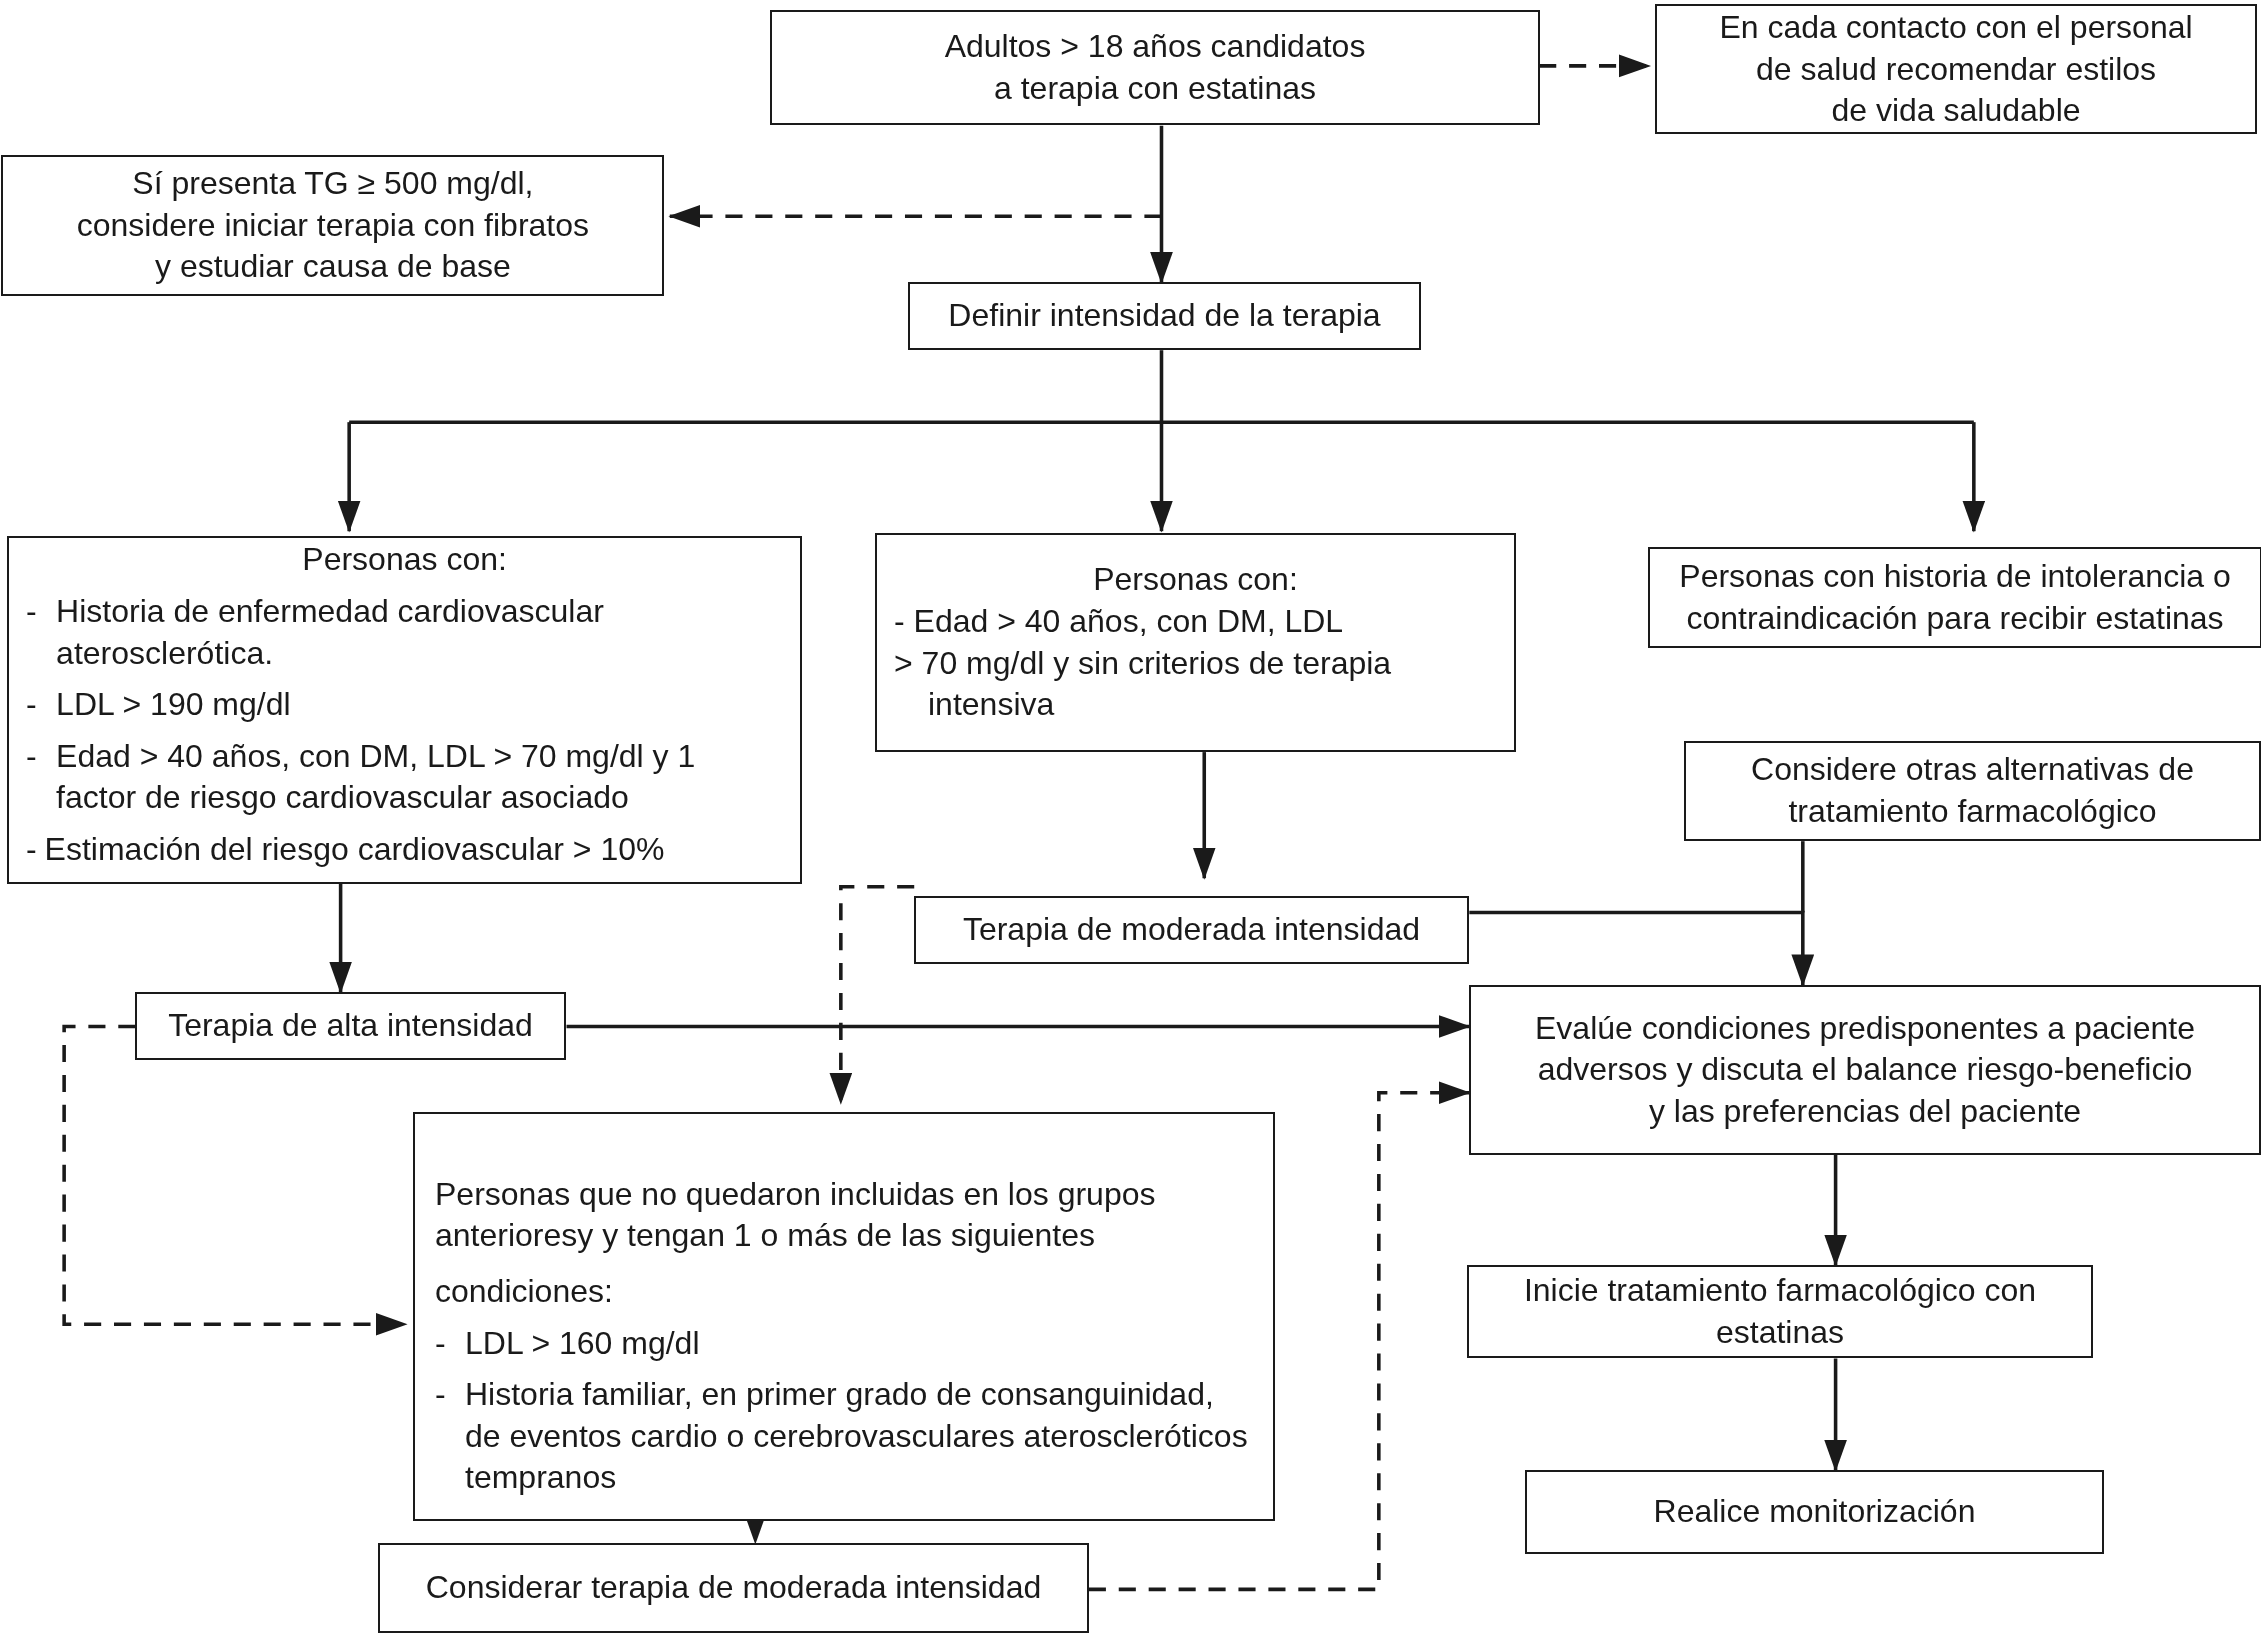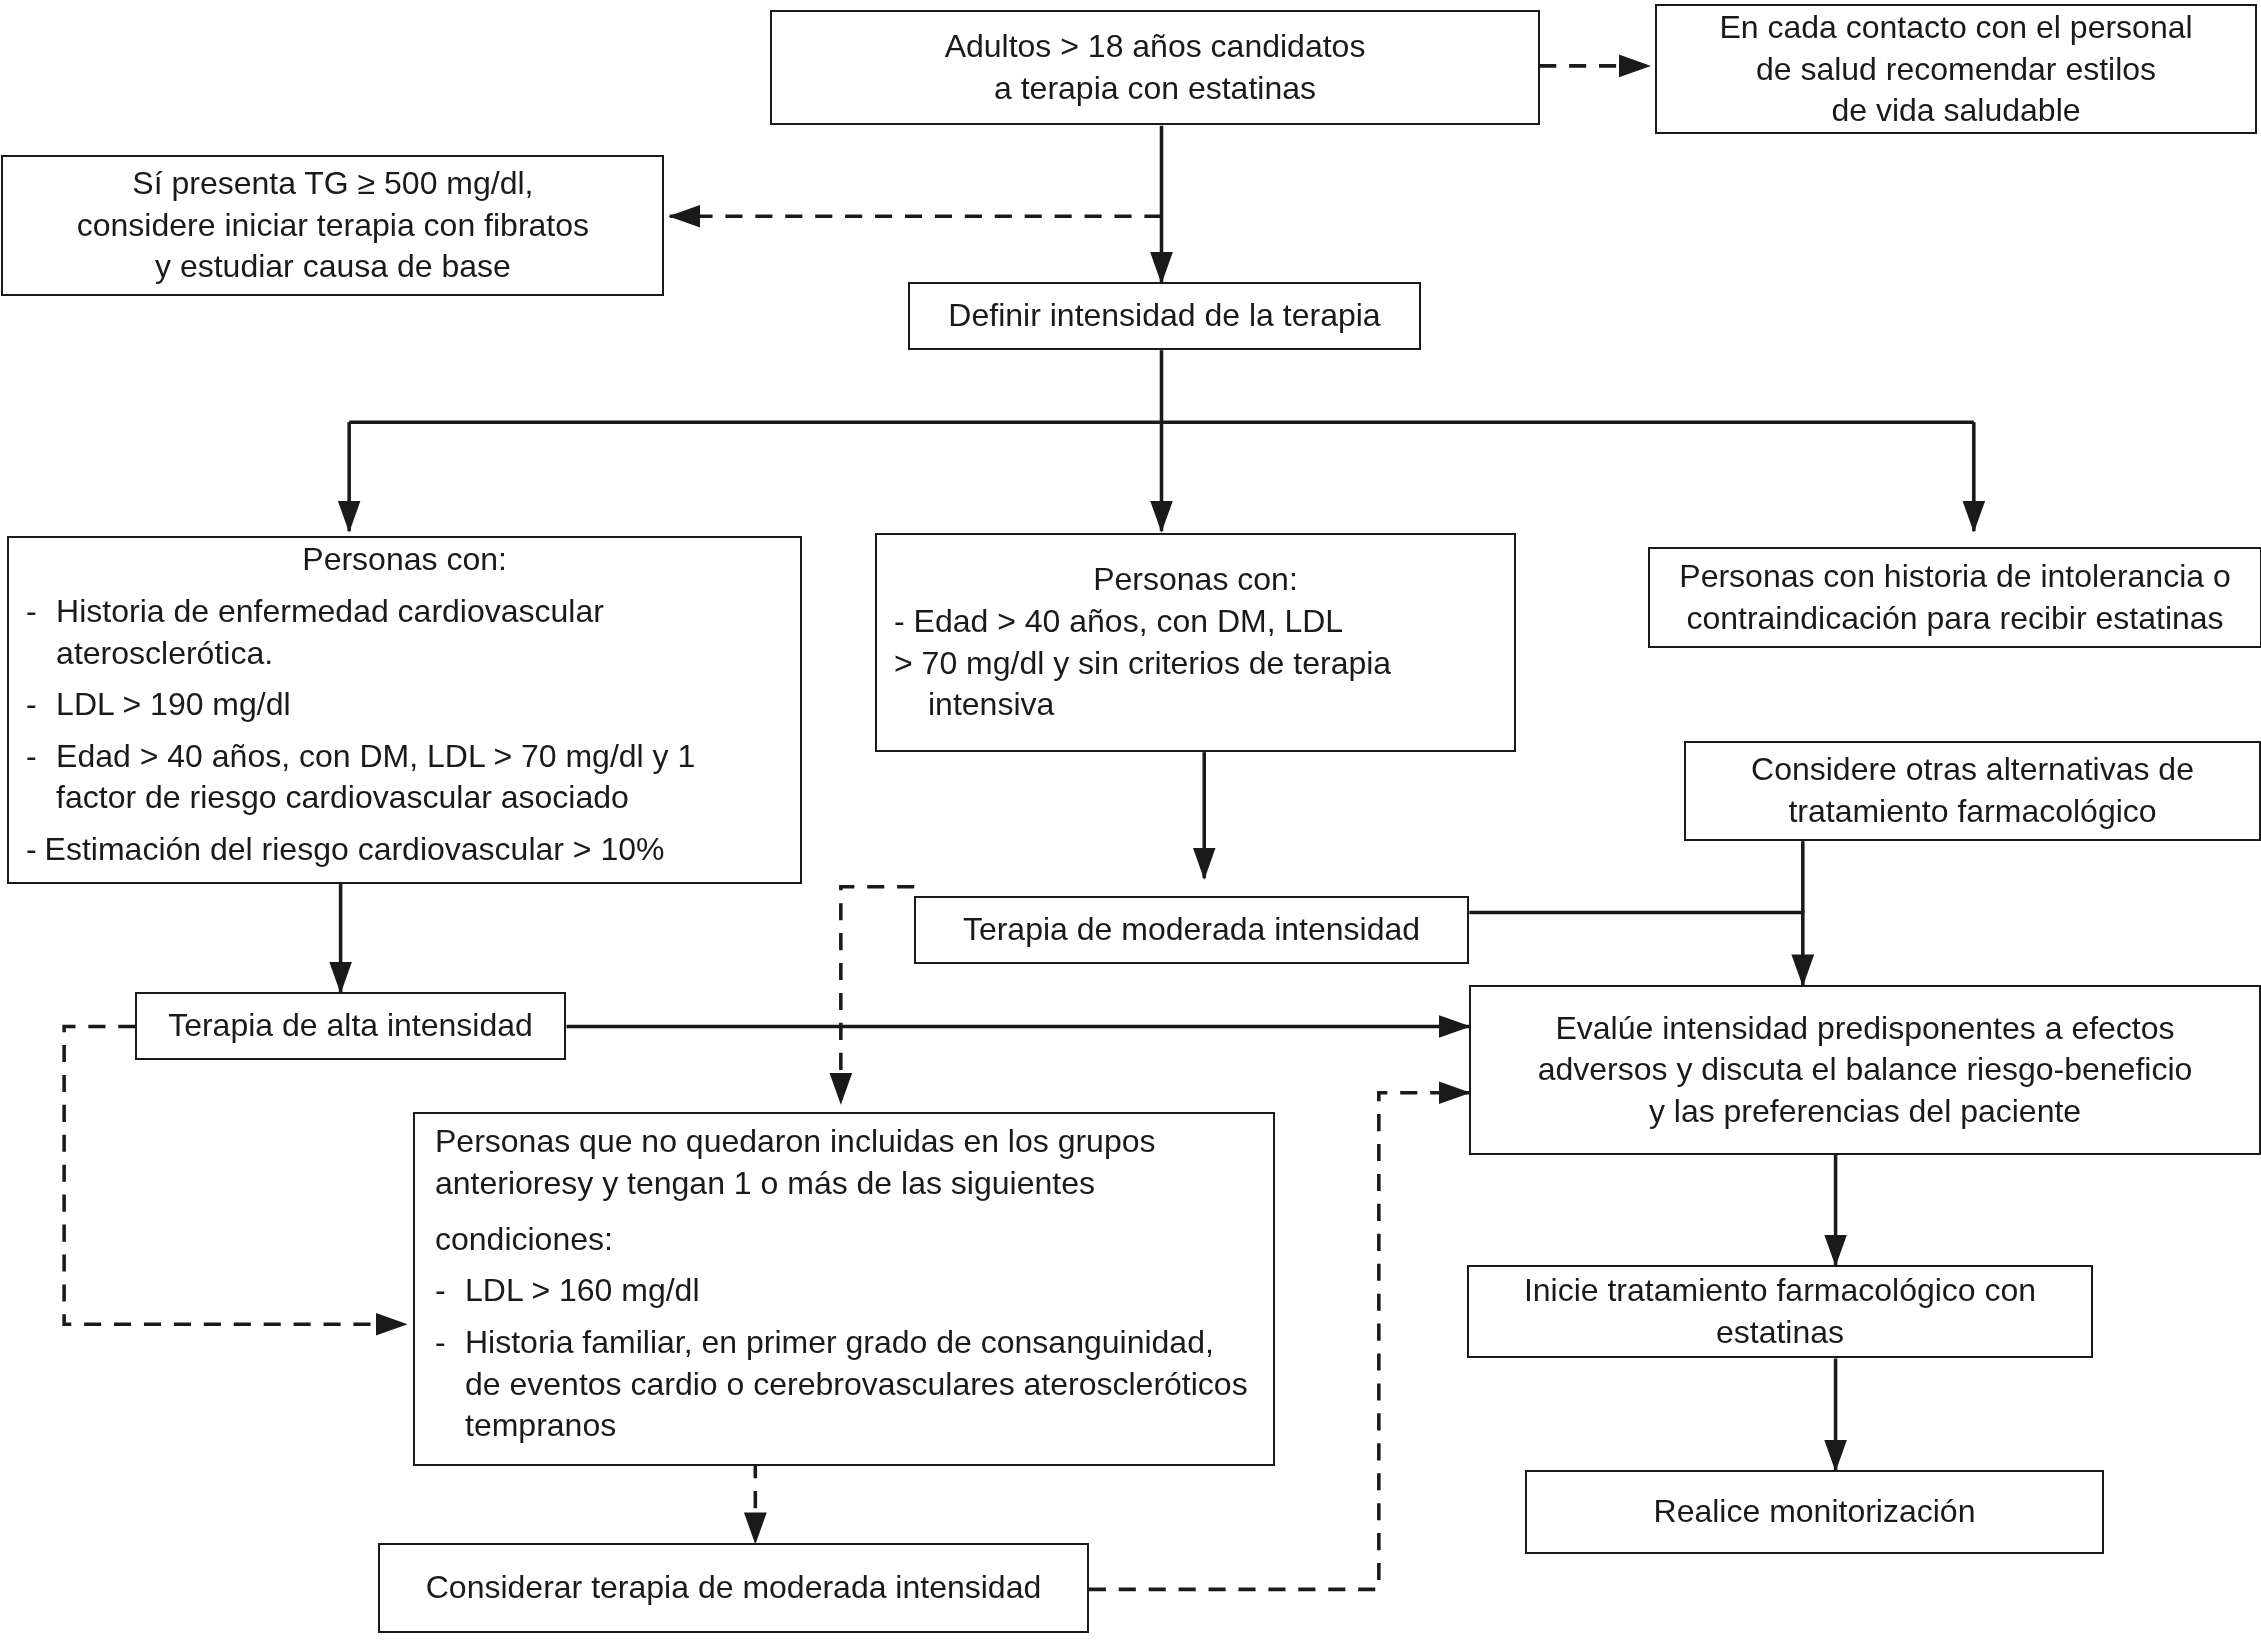--- a/index.html
+++ b/index.html
@@ -174,27 +174,27 @@
   </div>
 
   <div class="node center" style="left:135px;top:992px;width:431px;height:68px;">
     <div class="pad">
       <div>Terapia de alta intensidad</div>
     </div>
   </div>
 
   <div class="node center" style="left:1469px;top:985px;width:792px;height:170px;">
     <div class="pad">
-      <div>Evalúe intensidad predisponentes a efectos</div>
+      <div>Evalúe condiciones predisponentes a paciente</div>
       <div>adversos y discuta el balance riesgo-beneficio</div>
       <div>y las preferencias del paciente</div>
     </div>
   </div>
 
-  <div class="node left" style="left:413px;top:1112px;width:862px;height:354px;">
+  <div class="node left" style="left:413px;top:1112px;width:862px;height:409px;justify-content:flex-end;">
     <div class="pad" style="padding:10px 20px;">
       <div class="para">Personas que no quedaron incluidas en los grupos anterioresy y tengan 1 o más de las siguientes</div>
       <div class="para" style="margin-top:14.3px;">condiciones:</div>
       <ul class="bul">
         <li>
             <span class="dash">-</span>
             <span class="txt">LDL &gt; 160 mg/dl</span>
           </li>
         <li>
             <span class="dash">-</span>

